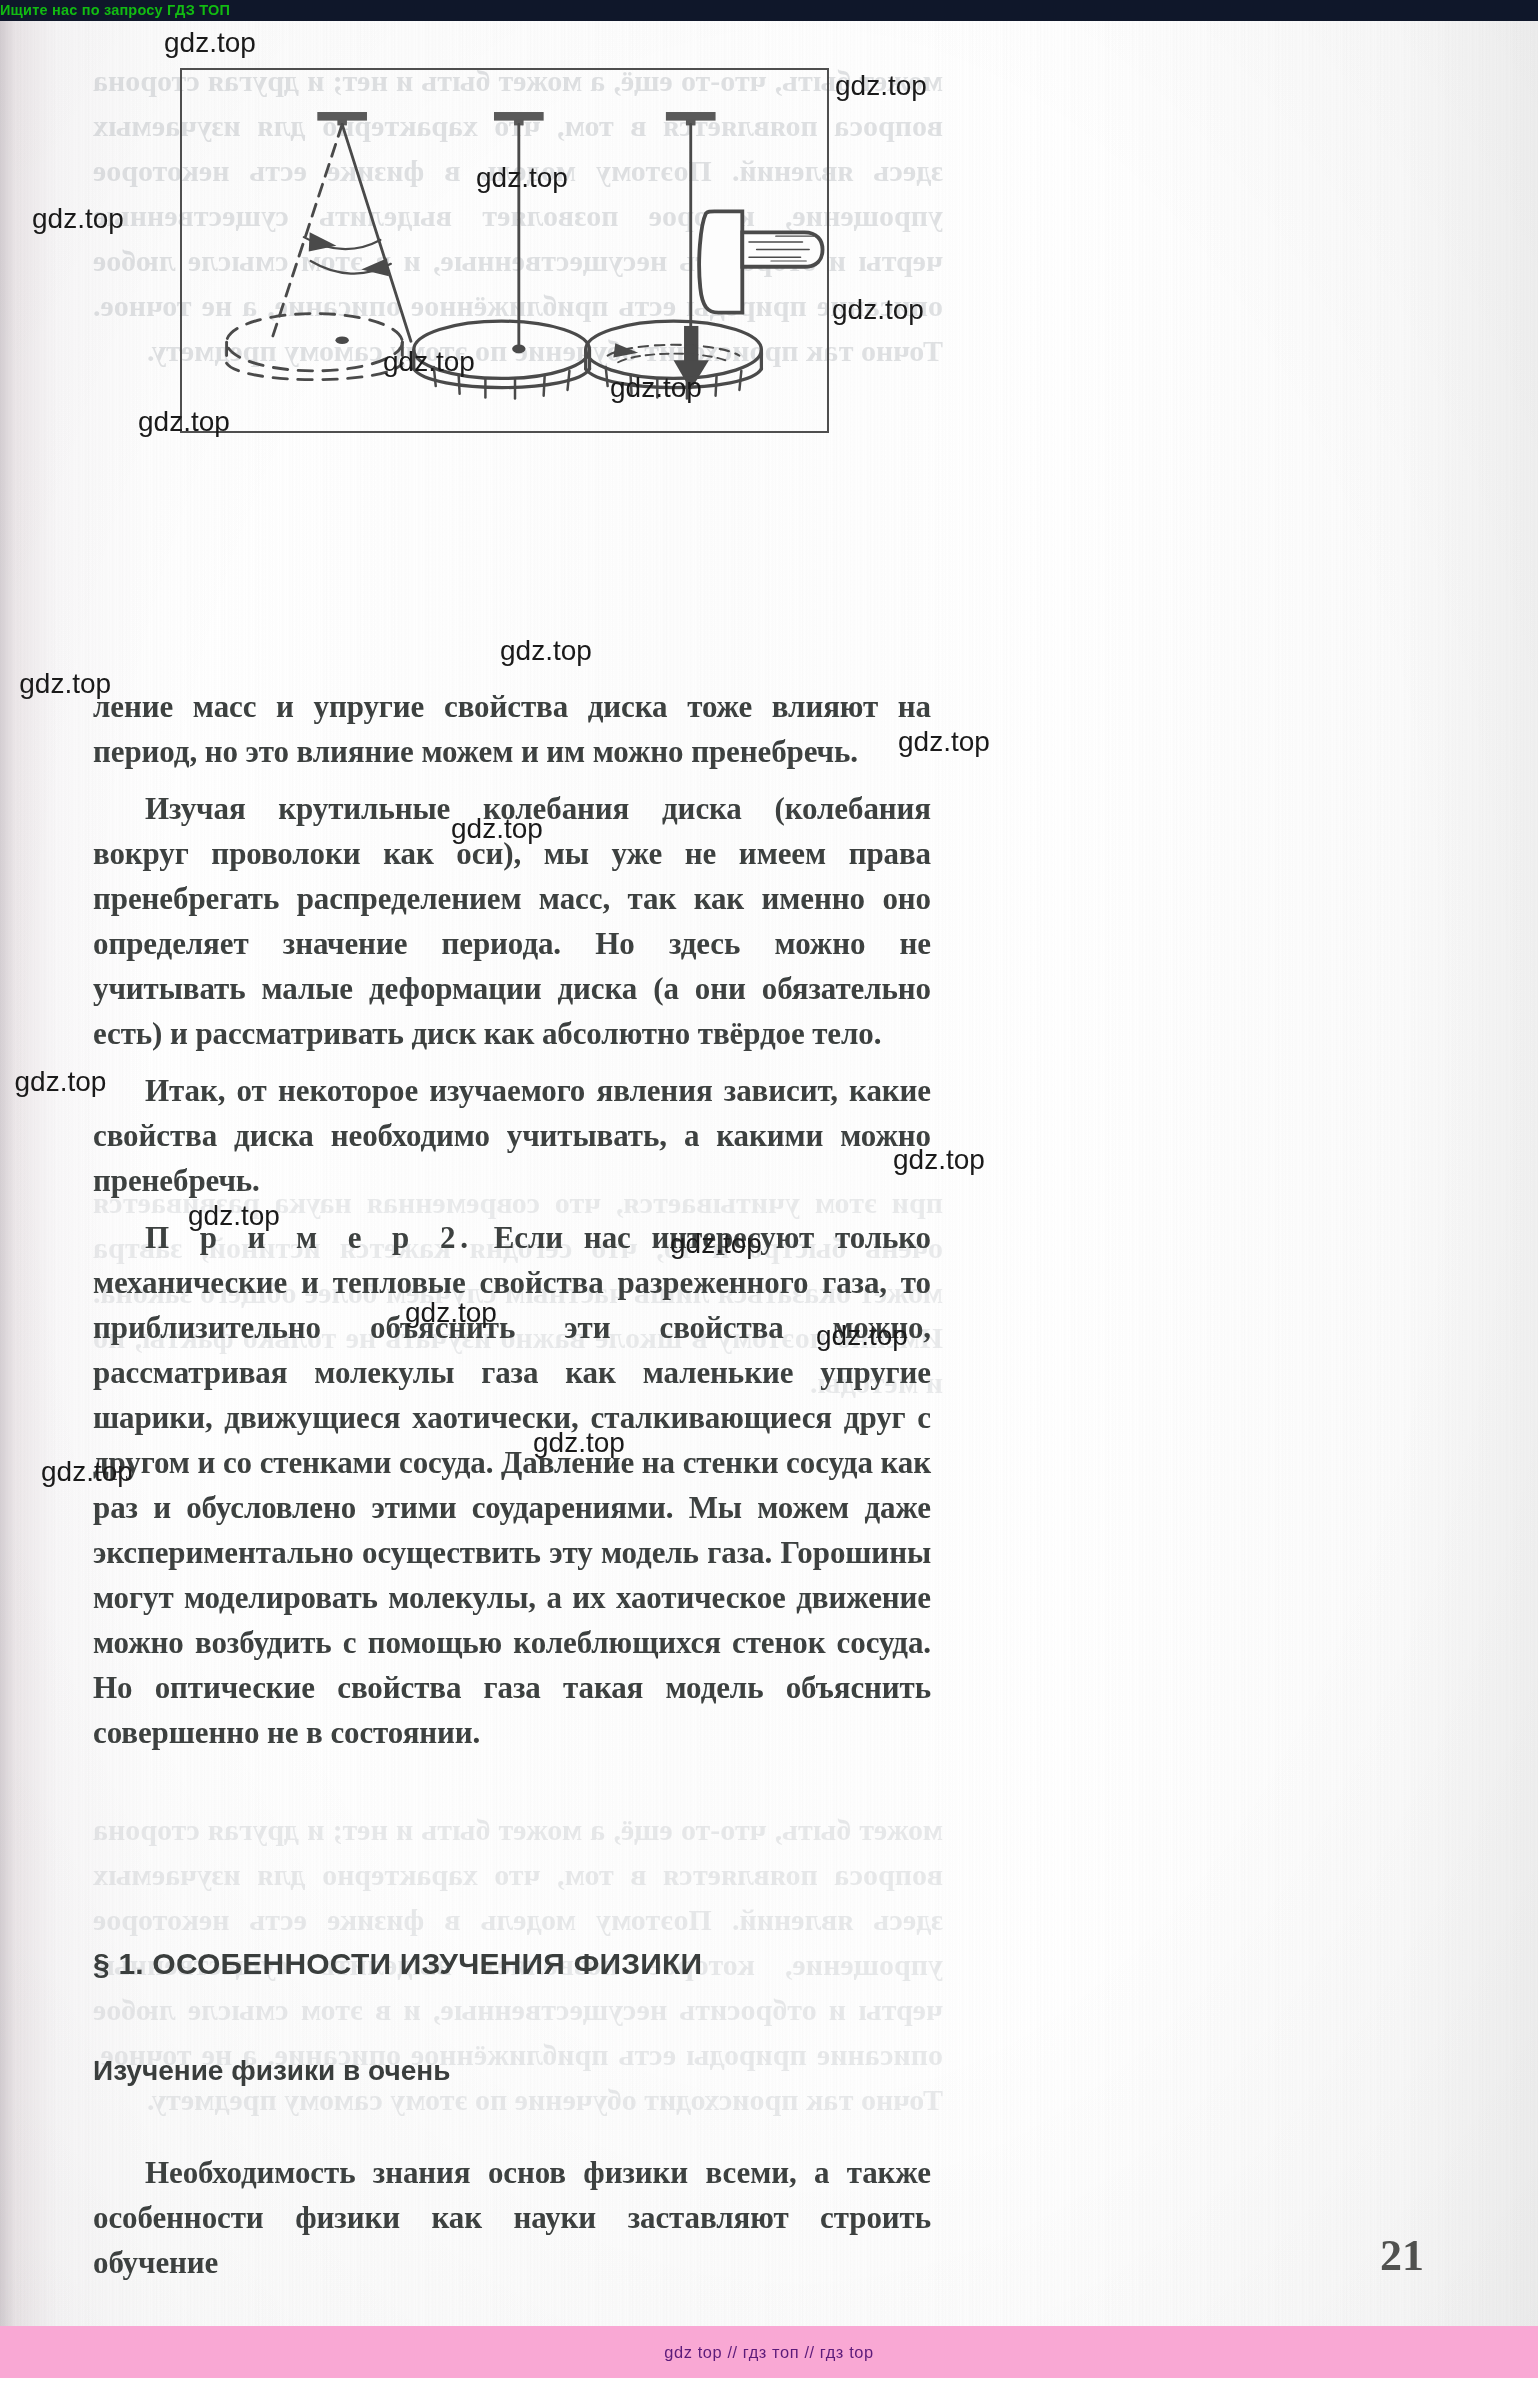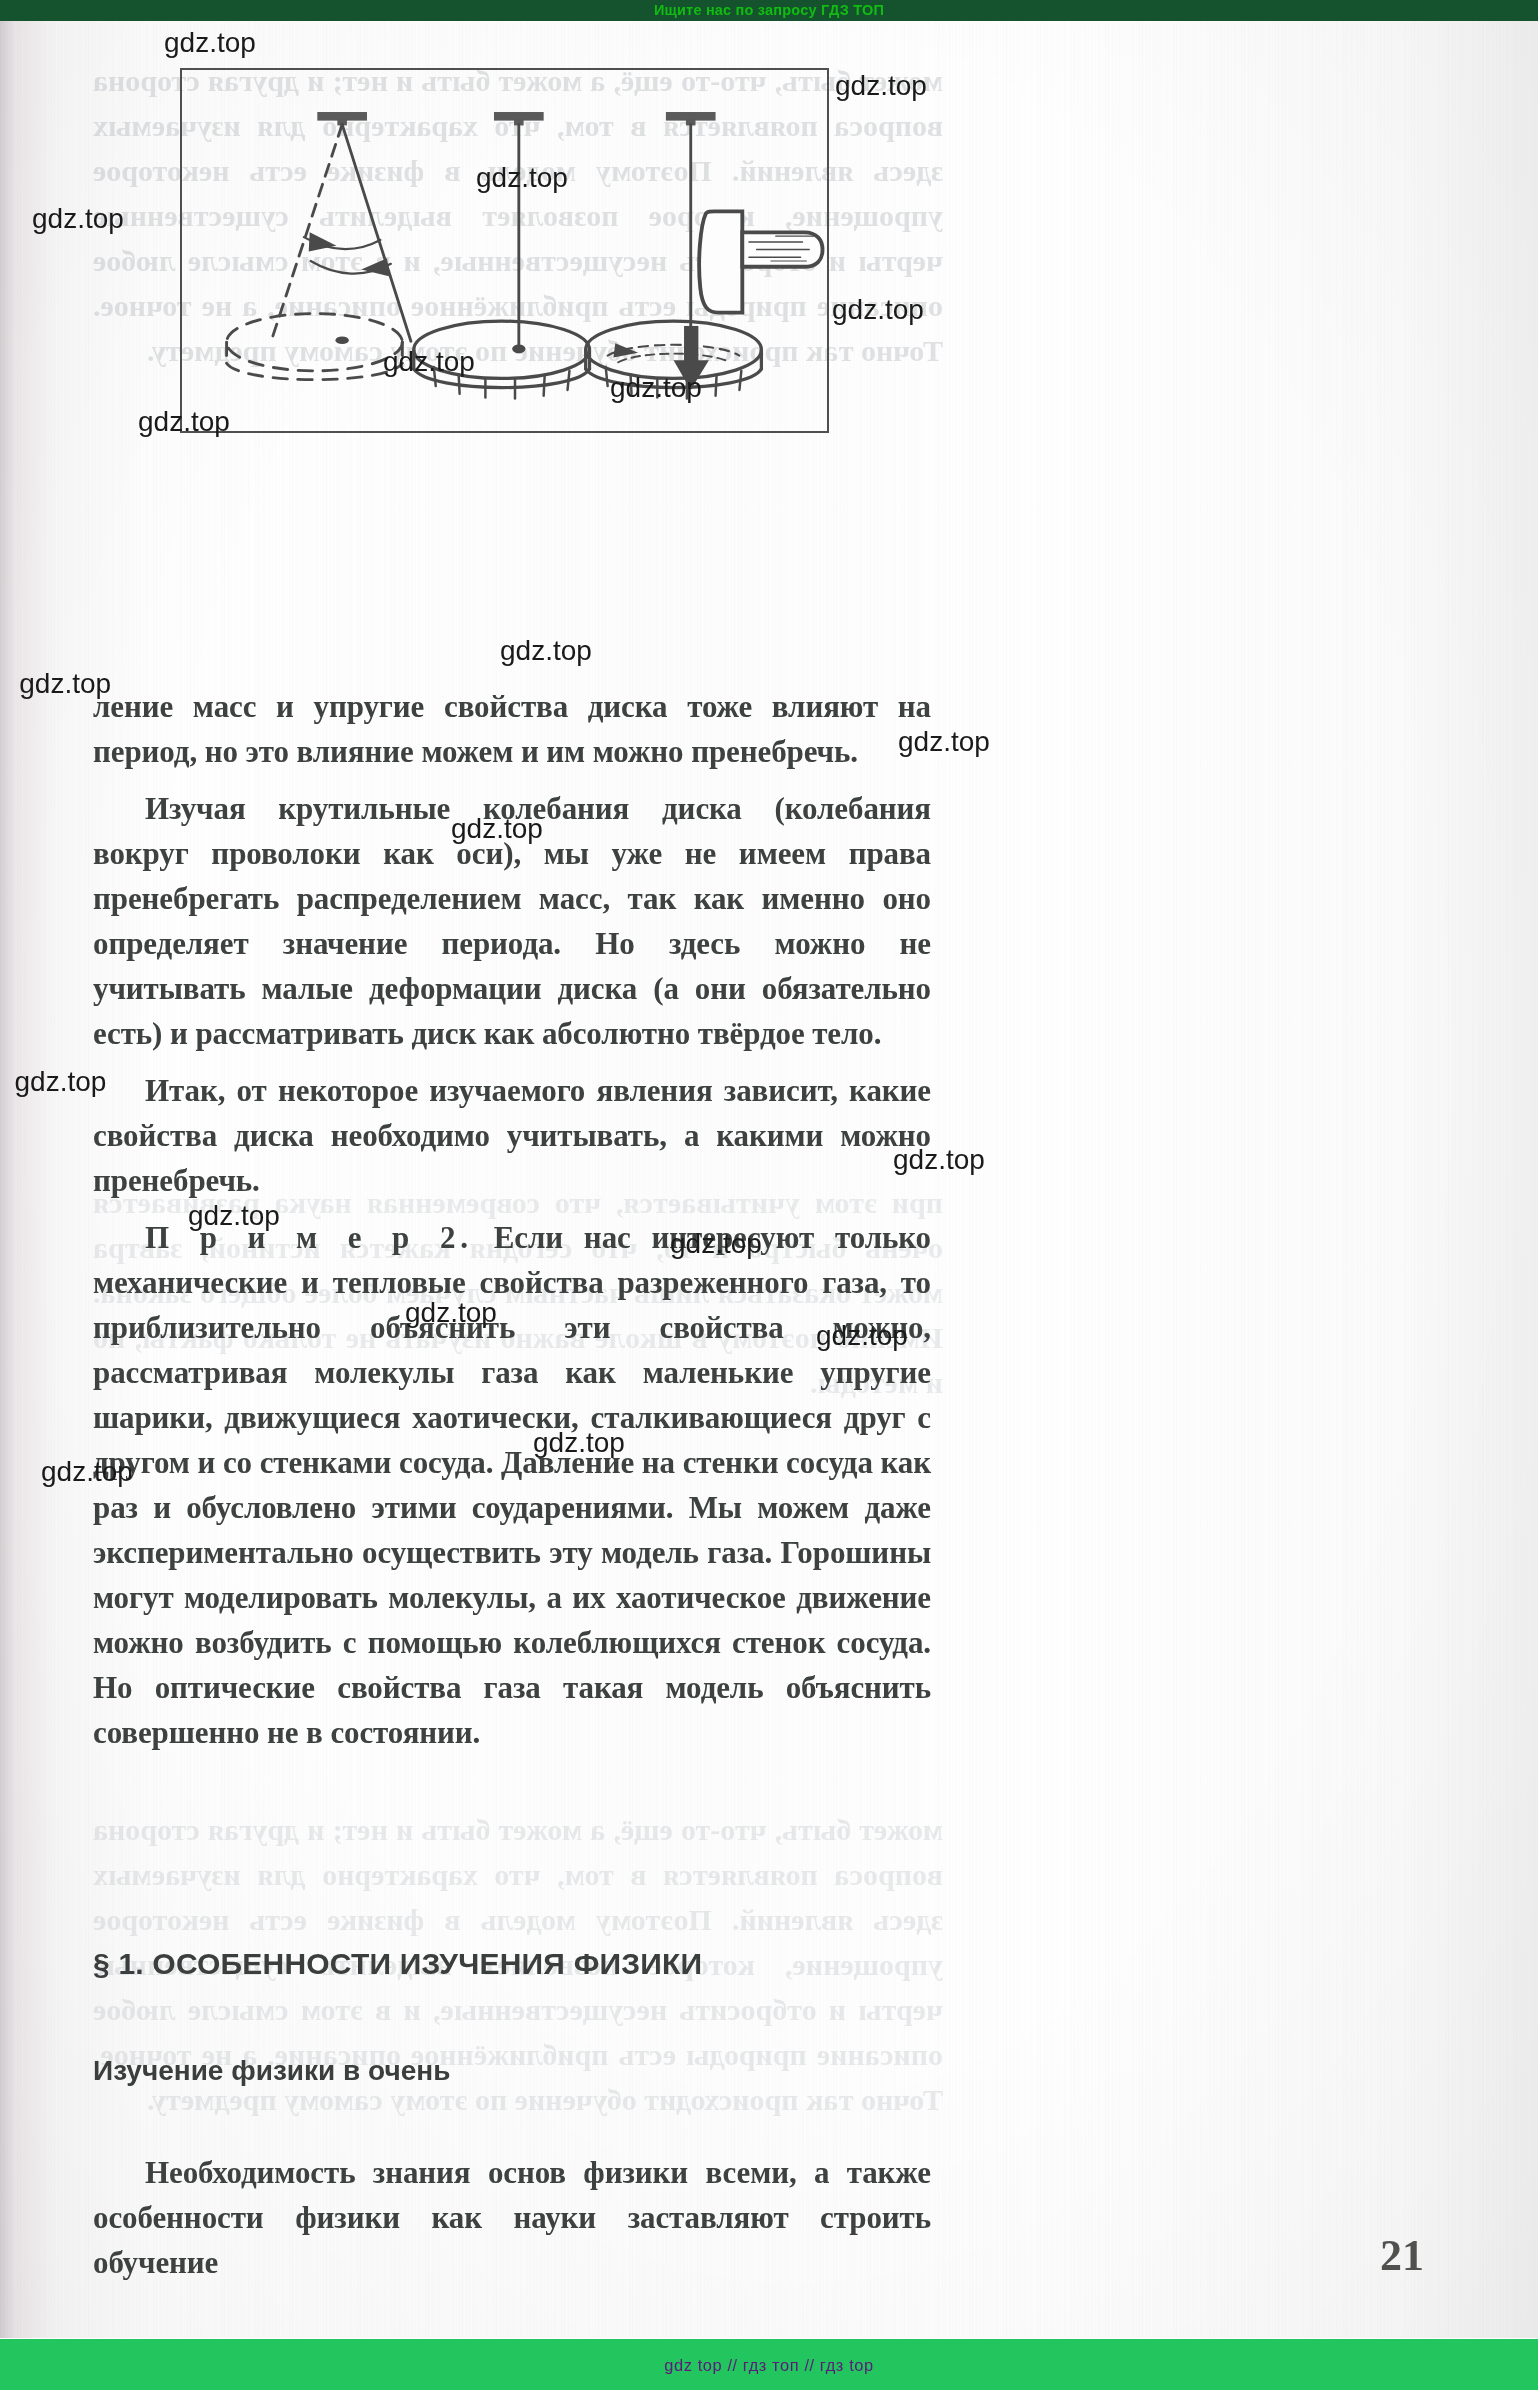--- a/index.html
+++ b/index.html
@@ -29,33 +29,33 @@
   }
   #scan::after{
     content:"";position:absolute;inset:0;
     background:radial-gradient(ellipse at 52% 45%, rgba(255,255,255,0) 55%, rgba(0,0,0,0.035) 100%);
     pointer-events:none;
   }
 
   
   #banner{
     position:absolute;left:0;top:0;width:1538px;height:21px;
-    background:#14532d;
+    background:#0f172a;
     color:#12bb12;
     font-family:"Liberation Sans", sans-serif;
     font-size:14.5px;font-weight:600;
-    text-align:center;line-height:21px;
+    text-align:left;line-height:21px;
     letter-spacing:0.2px;
     z-index:40;
   }
 
   
   #footer{
-    position:absolute;left:0;bottom:0;width:1538px;height:52px;
-    background:#22c55e;
+    position:absolute;left:0;bottom:13px;width:1538px;height:52px;
+    background:#f9a8d4;
     color:#5c1b7a;
     font-family:"Liberation Sans", sans-serif;
     font-size:16.4px;
     text-align:center;line-height:52px;
     letter-spacing:0.6px;
     z-index:40;
   }
 
   
   #figure{

